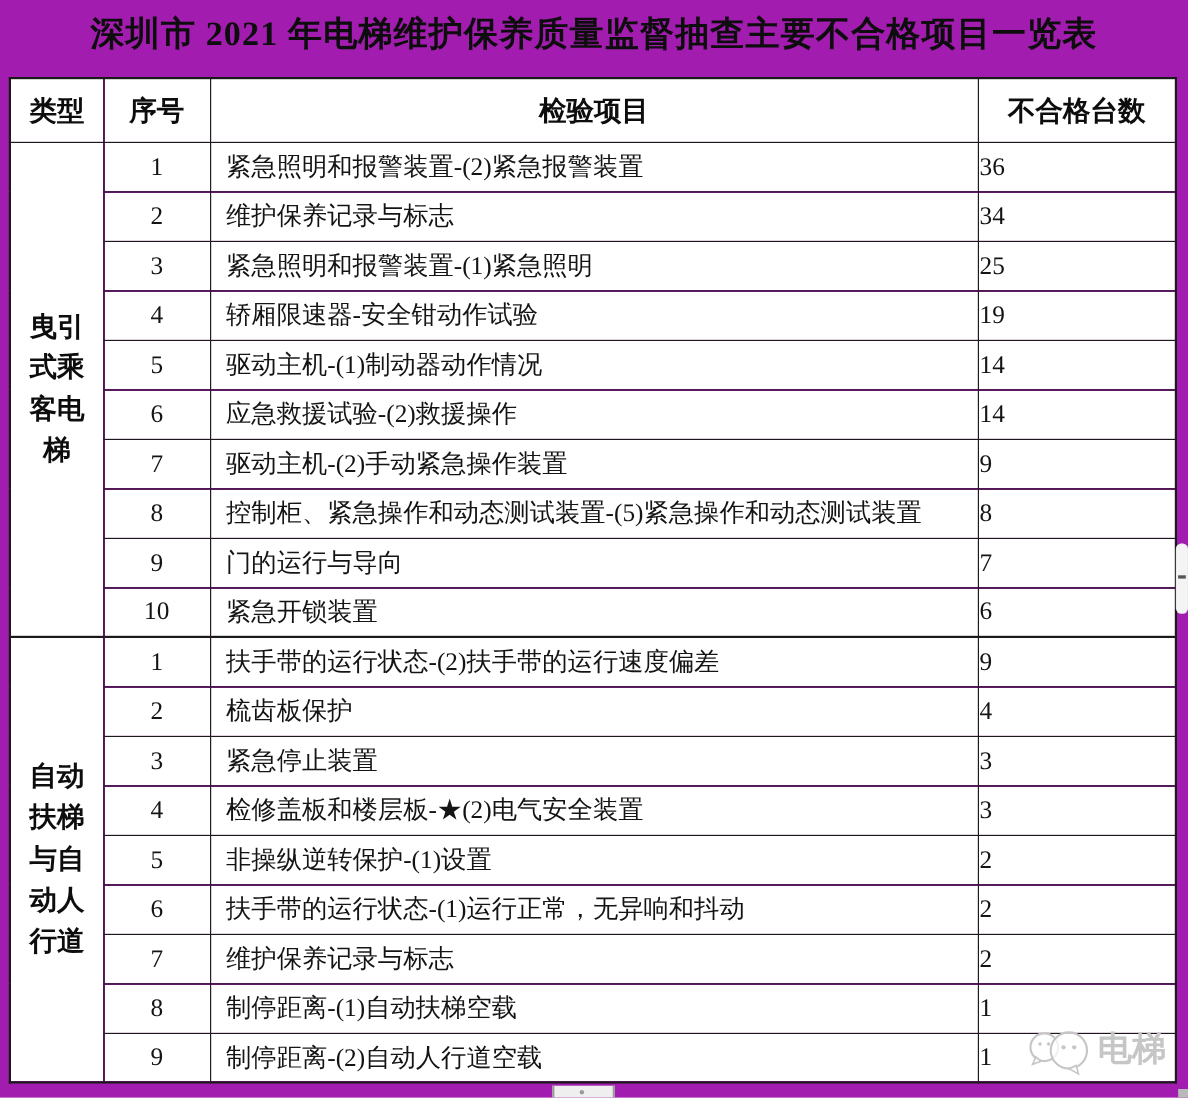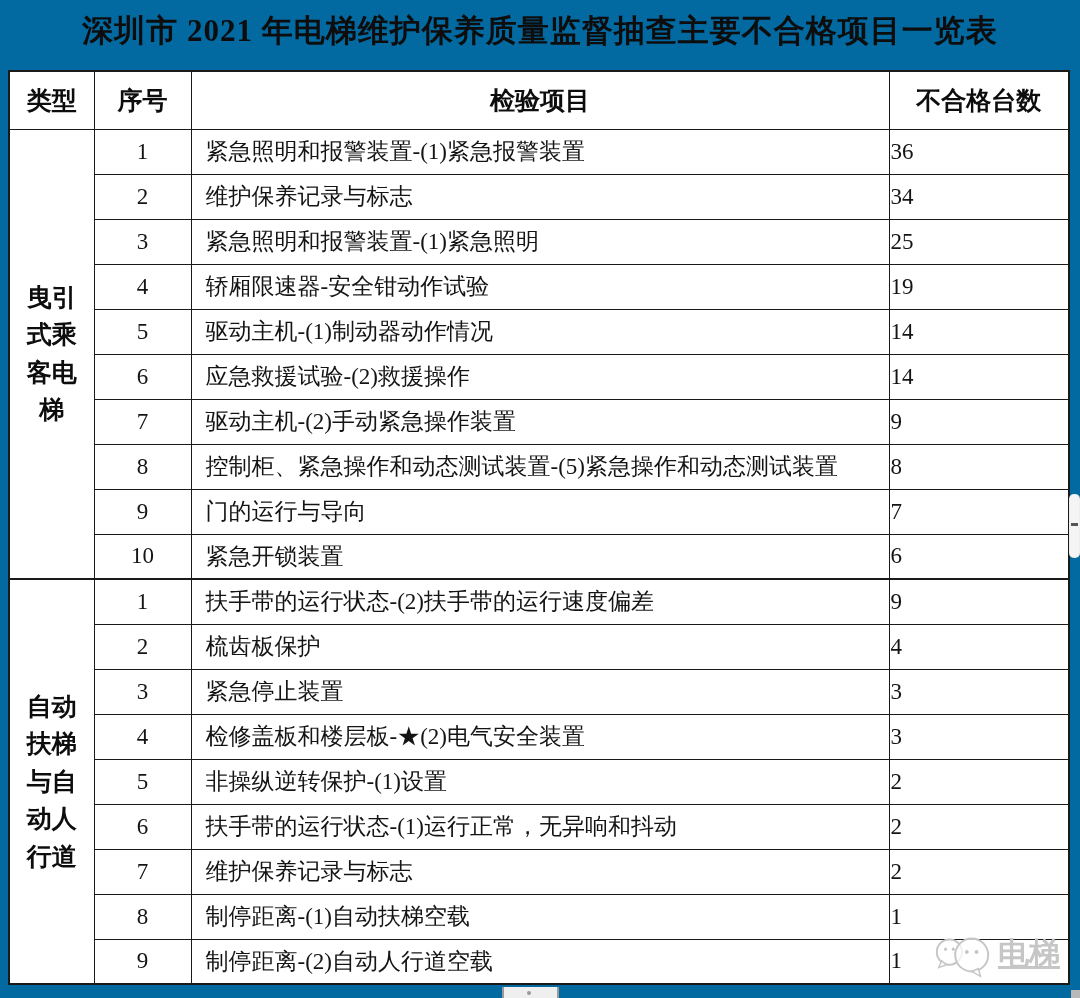--- a/index.html
+++ b/index.html
@@ -5,21 +5,21 @@
   html, body {
     margin: 0;
     padding: 0;
     background: #ffffff;
     font-family: "Liberation Serif", "DejaVu Serif", serif;
   }
   .page {
     position: relative;
     width: 1080px;
     height: 998px;
-    background: #0369a1;
+    background: #a21caf;
     overflow: hidden;
     color: #141414;
   }
   .page-title {
     position: absolute;
     top: 10px;
     left: 0;
     width: 1080px;
     text-align: center;
     font-size: 31px;
@@ -92,21 +92,20 @@
     pointer-events: none;
     display: flex;
     align-items: center;
   }
   .watermark .wm-text {
     font-size: 31px;
     font-weight: bold;
     color: #c6c6c6;
     margin-left: 4px;
     white-space: nowrap;
-    text-decoration: underline;
   }
   
   .v-scroll-fragment {
     position: absolute;
     left: 1069px;
     top: 494px;
     width: 11px;
     height: 64px;
     background: #f4f4f4;
     border-radius: 5px;
@@ -166,21 +165,21 @@
       <tr class="header-row">
         <th class="h-cell">类型</th>
         <th class="h-cell">序号</th>
         <th class="h-cell">检验项目</th>
         <th class="h-cell">不合格台数</th>
       </tr>
 
       <tr>
         <td class="type-cell" rowspan="10"><span class="type-label">曳引式乘客电梯</span></td>
         <td class="no-cell">1</td>
-        <td class="item-cell">紧急照明和报警装置-(1)紧急报警装置</td>
+        <td class="item-cell">紧急照明和报警装置-(2)紧急报警装置</td>
         <td class="count-cell">36</td>
       </tr>
       <tr>
         <td class="no-cell">2</td>
         <td class="item-cell">维护保养记录与标志</td>
         <td class="count-cell">34</td>
       </tr>
       <tr>
         <td class="no-cell">3</td>
         <td class="item-cell">紧急照明和报警装置-(1)紧急照明</td>

